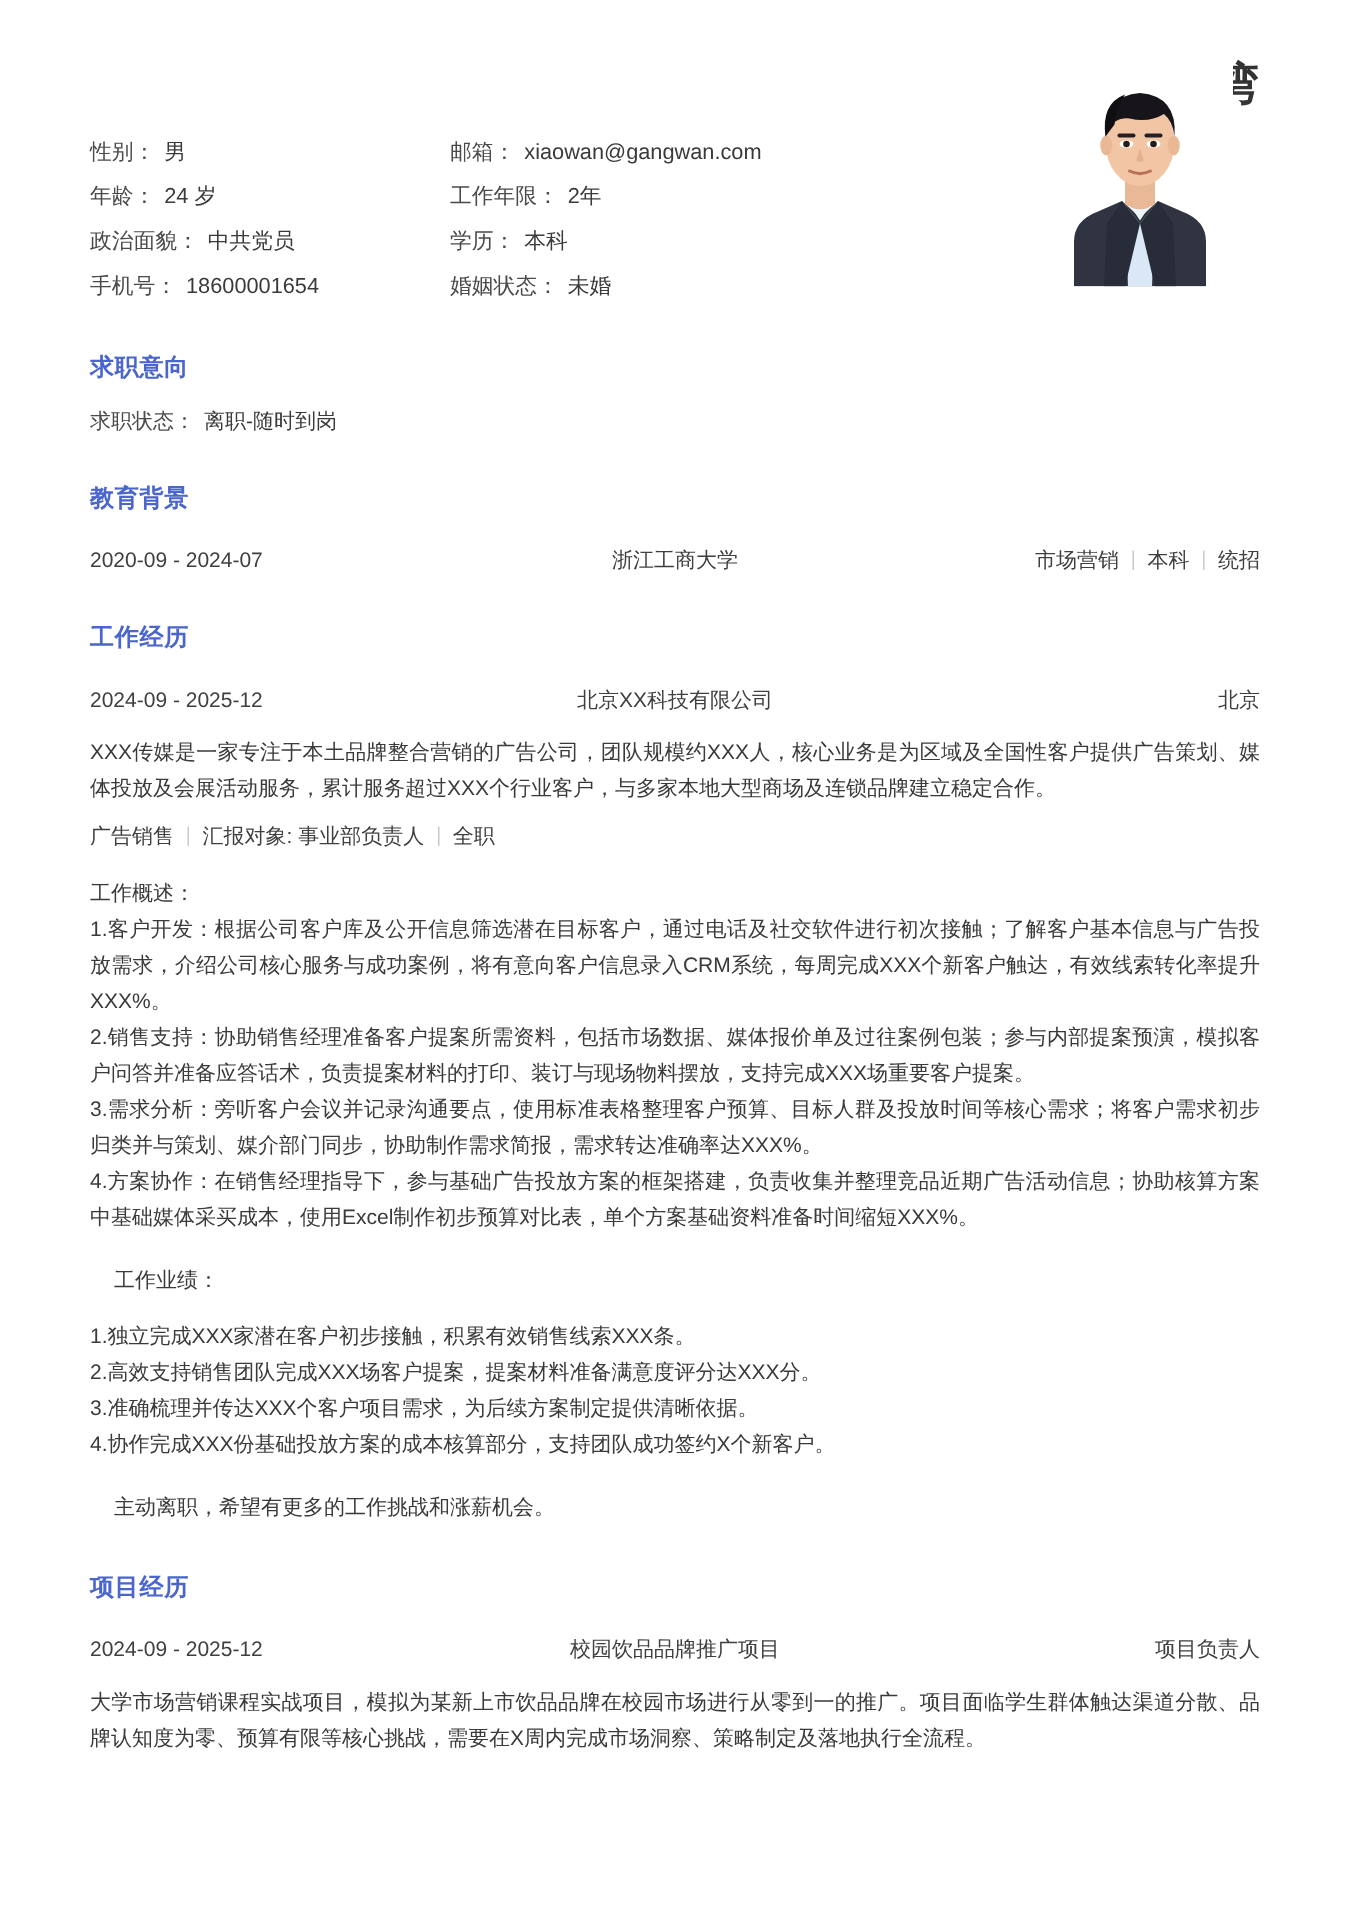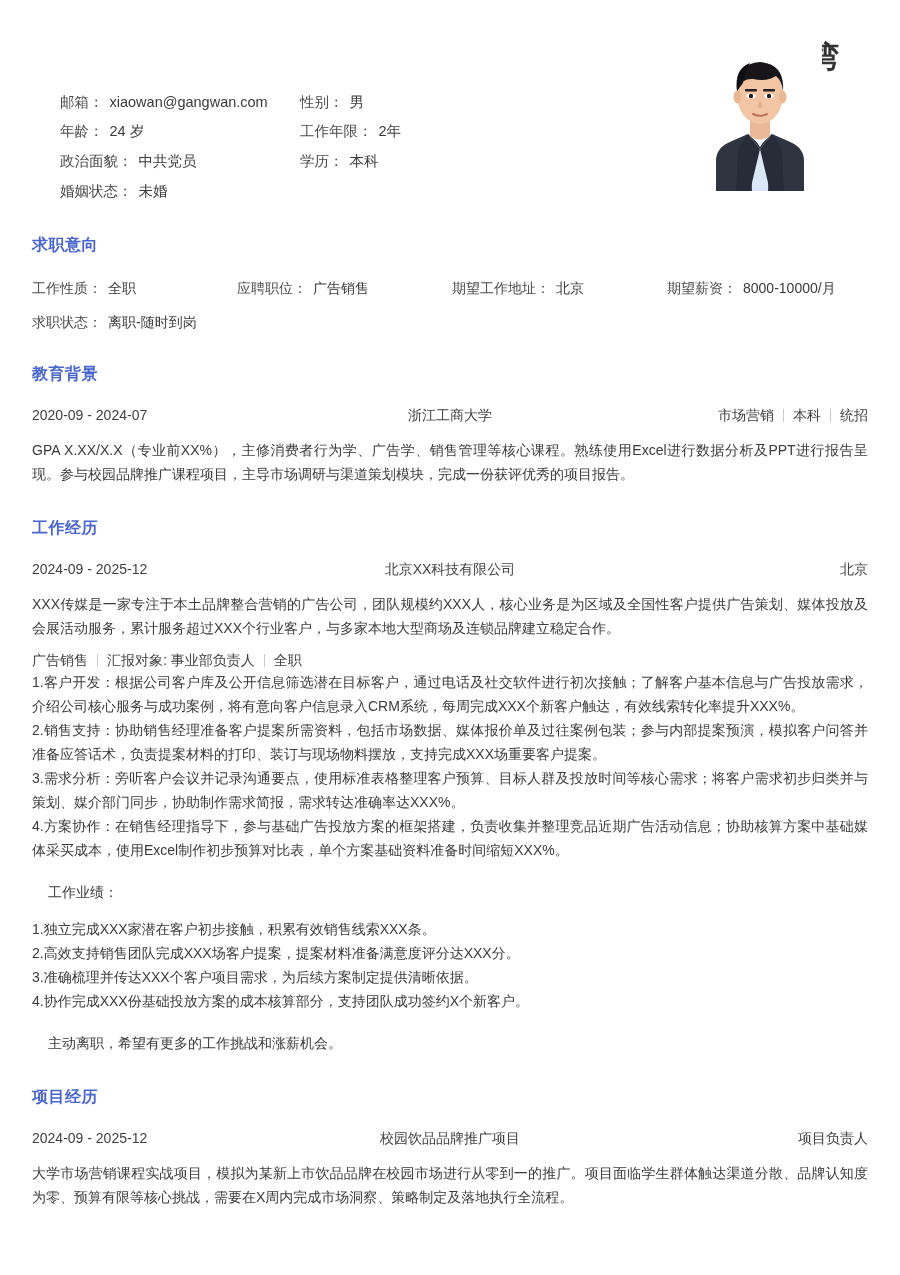--- a/index.html
+++ b/index.html
@@ -61,21 +61,21 @@
     top: 37px;
     width: 124px;
     height: 154px;
     overflow: hidden;
     background: #ffffff;
   }
   .photo svg { display: block; }
 
   
   .section {
-    padding: 0 32px;
+    padding: 0 60px;
     box-sizing: border-box;
   }
   .sec-title {
     font-size: 16px;
     font-weight: bold;
     color: #4a66cc;
     letter-spacing: 0.5px;
     margin: 0;
     padding: 0;
   }
@@ -155,36 +155,39 @@
 </head>
 <body>
 
 <div class="page">
 
   <div class="header">
     <h1 class="name">陈小湾</h1>
 
     <div class="info-grid">
       <div class="info-item">
+        <span class="lbl">性别：</span><span class="val">男</span>
+      </div>
+      <div class="info-item">
         <span class="lbl">邮箱：</span><span class="val">xiaowan@gangwan.com</span>
       </div>
       <div class="info-item">
-        <span class="lbl">性别：</span><span class="val">男</span>
-      </div>
-      <div class="info-item">
         <span class="lbl">年龄：</span><span class="val">24 岁</span>
       </div>
       <div class="info-item">
         <span class="lbl">工作年限：</span><span class="val">2年</span>
       </div>
       <div class="info-item">
         <span class="lbl">政治面貌：</span><span class="val">中共党员</span>
       </div>
       <div class="info-item">
         <span class="lbl">学历：</span><span class="val">本科</span>
+      </div>
+      <div class="info-item">
+        <span class="lbl">手机号：</span><span class="val">18600001654</span>
       </div>
       <div class="info-item">
         <span class="lbl">婚姻状态：</span><span class="val">未婚</span>
       </div>
     </div>
 
     <div class="photo">
       <svg width="124" height="154" viewBox="0 0 124 154" xmlns="http://www.w3.org/2000/svg">
         <rect x="0" y="0" width="124" height="154" fill="#ffffff"></rect>
 
@@ -219,34 +222,20 @@
         <path d="M62 62 L59.5 70 Q62 71.6 64.5 70 Z" fill="#e0a881" opacity="0.75"></path>
 
         <path d="M55 77 Q62 80.5 69 77" stroke="#b9705c" stroke-width="2" fill="none" stroke-linecap="round"></path>
       </svg>
     </div>
   </div>
 
   <div class="section sec-gap-top">
     <h2 class="sec-title">求职意向</h2>
 
-    <div class="intent-row">
-      <div class="cell c1">
-        <span class="lbl">工作性质：</span><span class="val">全职</span>
-      </div>
-      <div class="cell c2">
-        <span class="lbl">应聘职位：</span><span class="val">广告销售</span>
-      </div>
-      <div class="cell c3">
-        <span class="lbl">期望工作地址：</span><span class="val">北京</span>
-      </div>
-      <div class="cell c4">
-        <span class="lbl">期望薪资：</span><span class="val">8000-10000/月</span>
-      </div>
-    </div>
 
     <div class="intent-row2">
       <span class="lbl">求职状态：</span><span class="val">离职-随时到岗</span>
     </div>
   </div>
 
   <div class="section sec-gap-top">
     <h2 class="sec-title">教育背景</h2>
 
     <div class="row3">
@@ -256,21 +245,20 @@
         <span class="tags">
           <span class="tag">市场营销</span>
           <span class="sep"></span>
           <span class="tag">本科</span>
           <span class="sep"></span>
           <span class="tag">统招</span>
         </span>
       </div>
     </div>
 
-    <div class="body-text">GPA X.XX/X.X（专业前XX%），主修消费者行为学、广告学、销售管理等核心课程。熟练使用Excel进行数据分析及PPT进行报告呈现。参与校园品牌推广课程项目，主导市场调研与渠道策划模块，完成一份获评优秀的项目报告。</div>
   </div>
 
   <div class="section sec-gap-top">
     <h2 class="sec-title">工作经历</h2>
 
     <div class="row3">
       <div class="c-left">2024-09 - 2025-12</div>
       <div class="c-mid">北京XX科技有限公司</div>
       <div class="c-right">北京</div>
     </div>
@@ -280,20 +268,21 @@
     <div class="meta-line">
       <span class="tags">
         <span class="tag">广告销售</span>
         <span class="sep"></span>
         <span class="tag">汇报对象: 事业部负责人</span>
         <span class="sep"></span>
         <span class="tag">全职</span>
       </span>
     </div>
 
+    <div class="block">工作概述：</div>
     <div class="block" style="margin-top:0">1.客户开发：根据公司客户库及公开信息筛选潜在目标客户，通过电话及社交软件进行初次接触；了解客户基本信息与广告投放需求，介绍公司核心服务与成功案例，将有意向客户信息录入CRM系统，每周完成XXX个新客户触达，有效线索转化率提升XXX%。
 2.销售支持：协助销售经理准备客户提案所需资料，包括市场数据、媒体报价单及过往案例包装；参与内部提案预演，模拟客户问答并准备应答话术，负责提案材料的打印、装订与现场物料摆放，支持完成XXX场重要客户提案。
 3.需求分析：旁听客户会议并记录沟通要点，使用标准表格整理客户预算、目标人群及投放时间等核心需求；将客户需求初步归类并与策划、媒介部门同步，协助制作需求简报，需求转达准确率达XXX%。
 4.方案协作：在销售经理指导下，参与基础广告投放方案的框架搭建，负责收集并整理竞品近期广告活动信息；协助核算方案中基础媒体采买成本，使用Excel制作初步预算对比表，单个方案基础资料准备时间缩短XXX%。</div>
 
     <div class="block spaced">工作业绩：</div>
     <div class="block" style="margin-top:12px">1.独立完成XXX家潜在客户初步接触，积累有效销售线索XXX条。
 2.高效支持销售团队完成XXX场客户提案，提案材料准备满意度评分达XXX分。
 3.准确梳理并传达XXX个客户项目需求，为后续方案制定提供清晰依据。
 4.协作完成XXX份基础投放方案的成本核算部分，支持团队成功签约X个新客户。</div>

